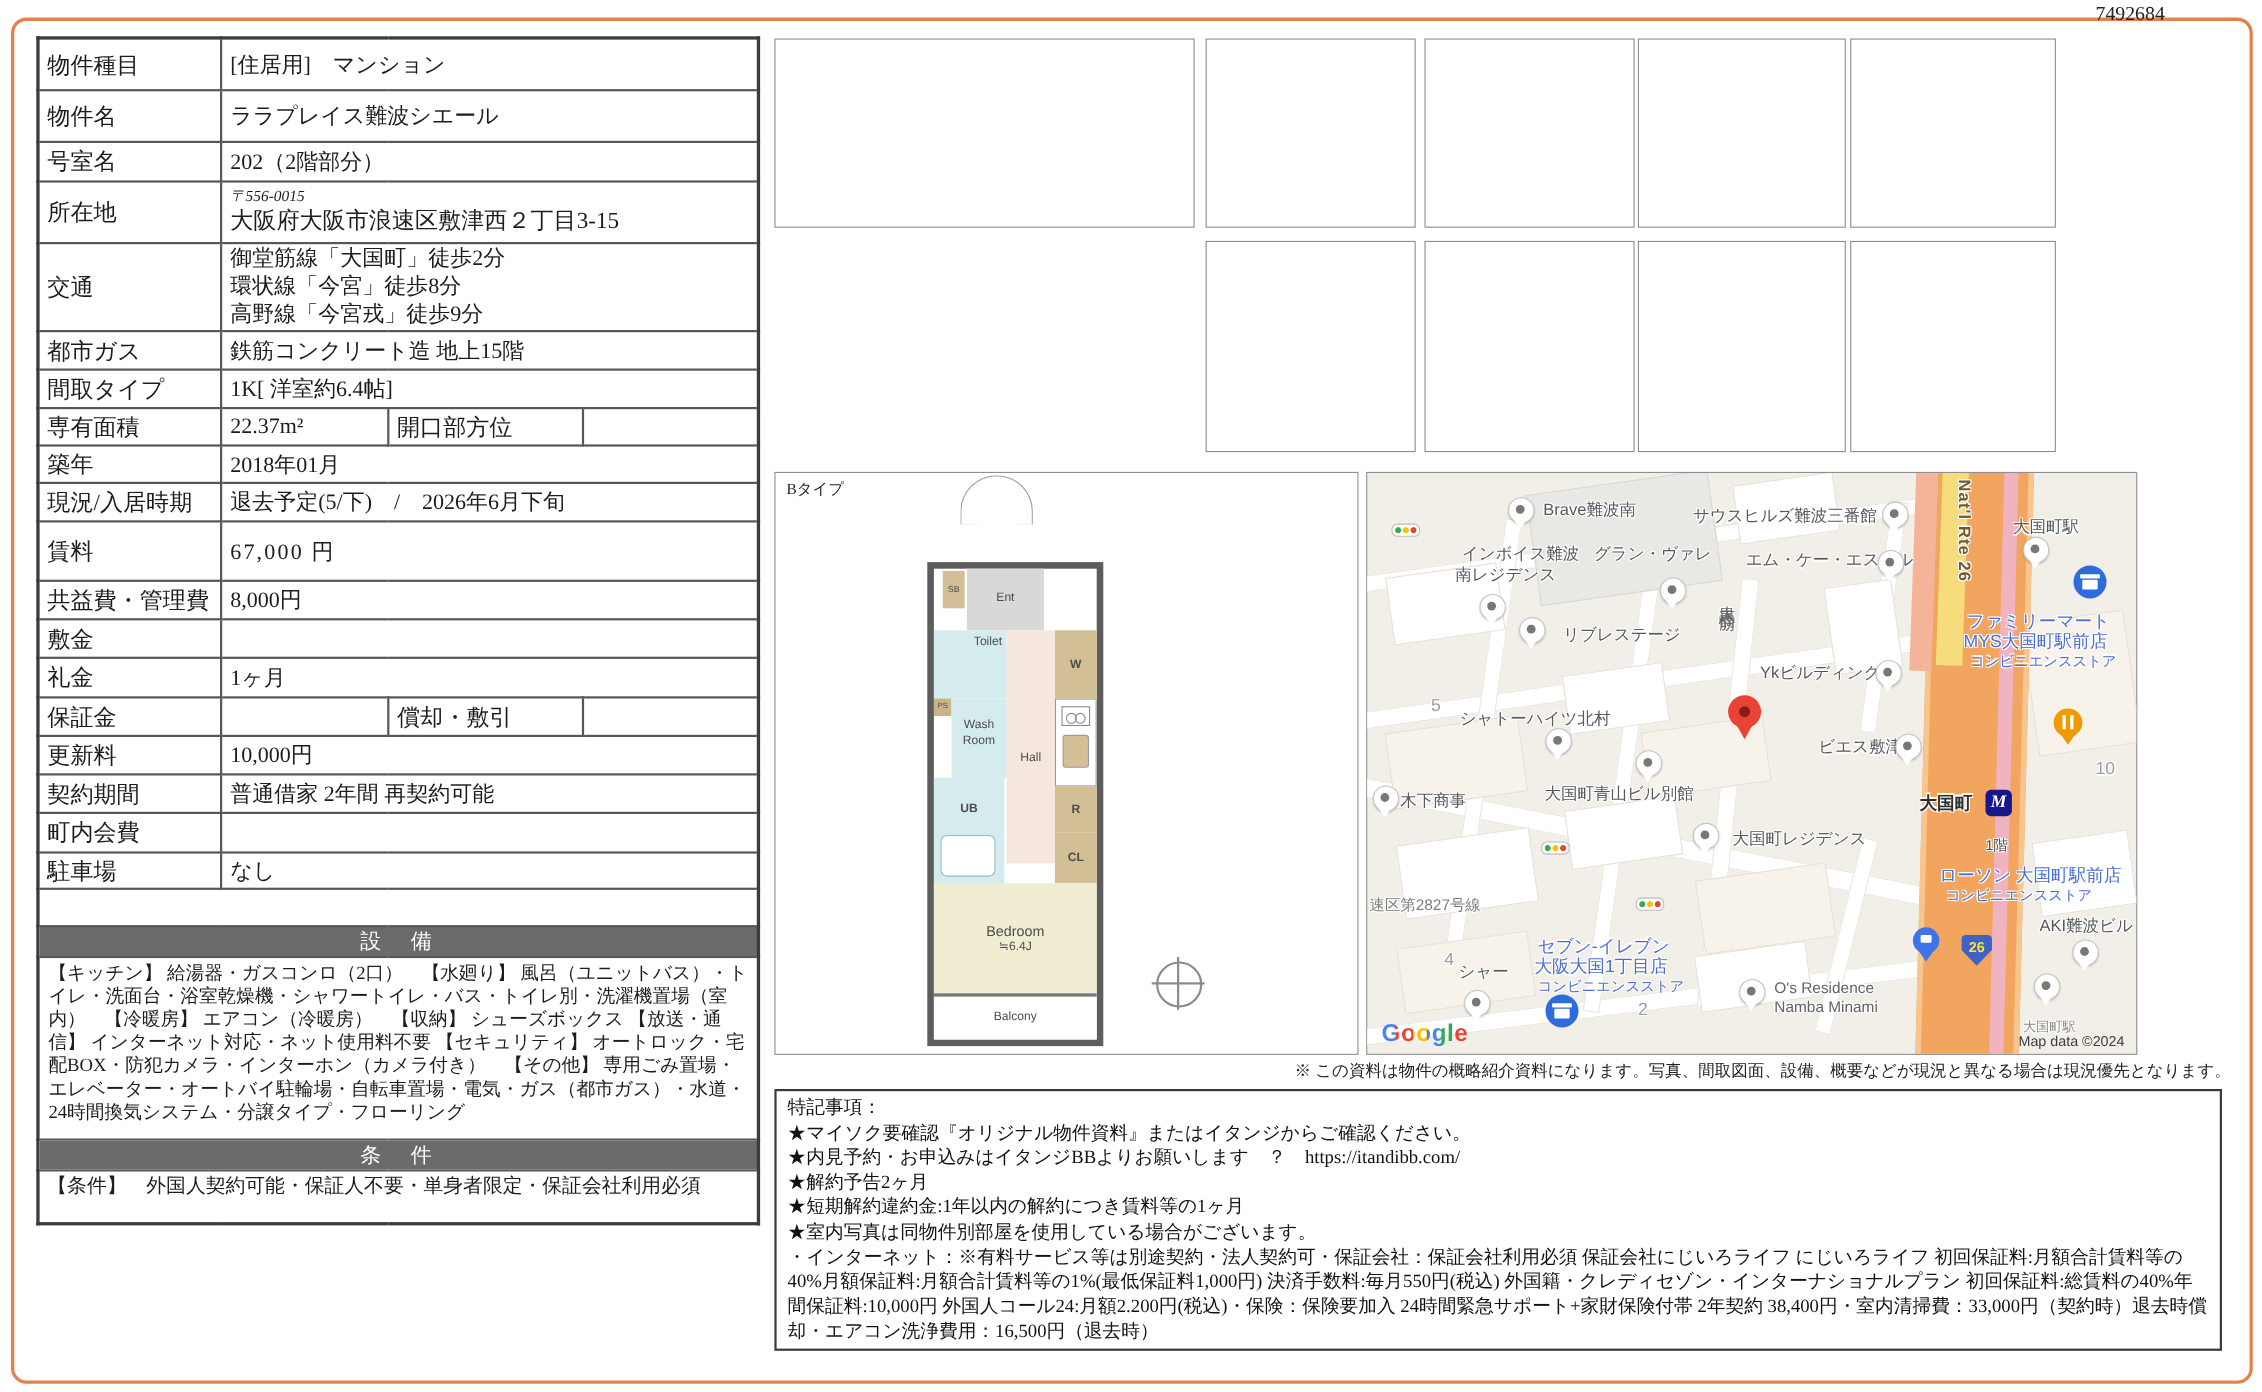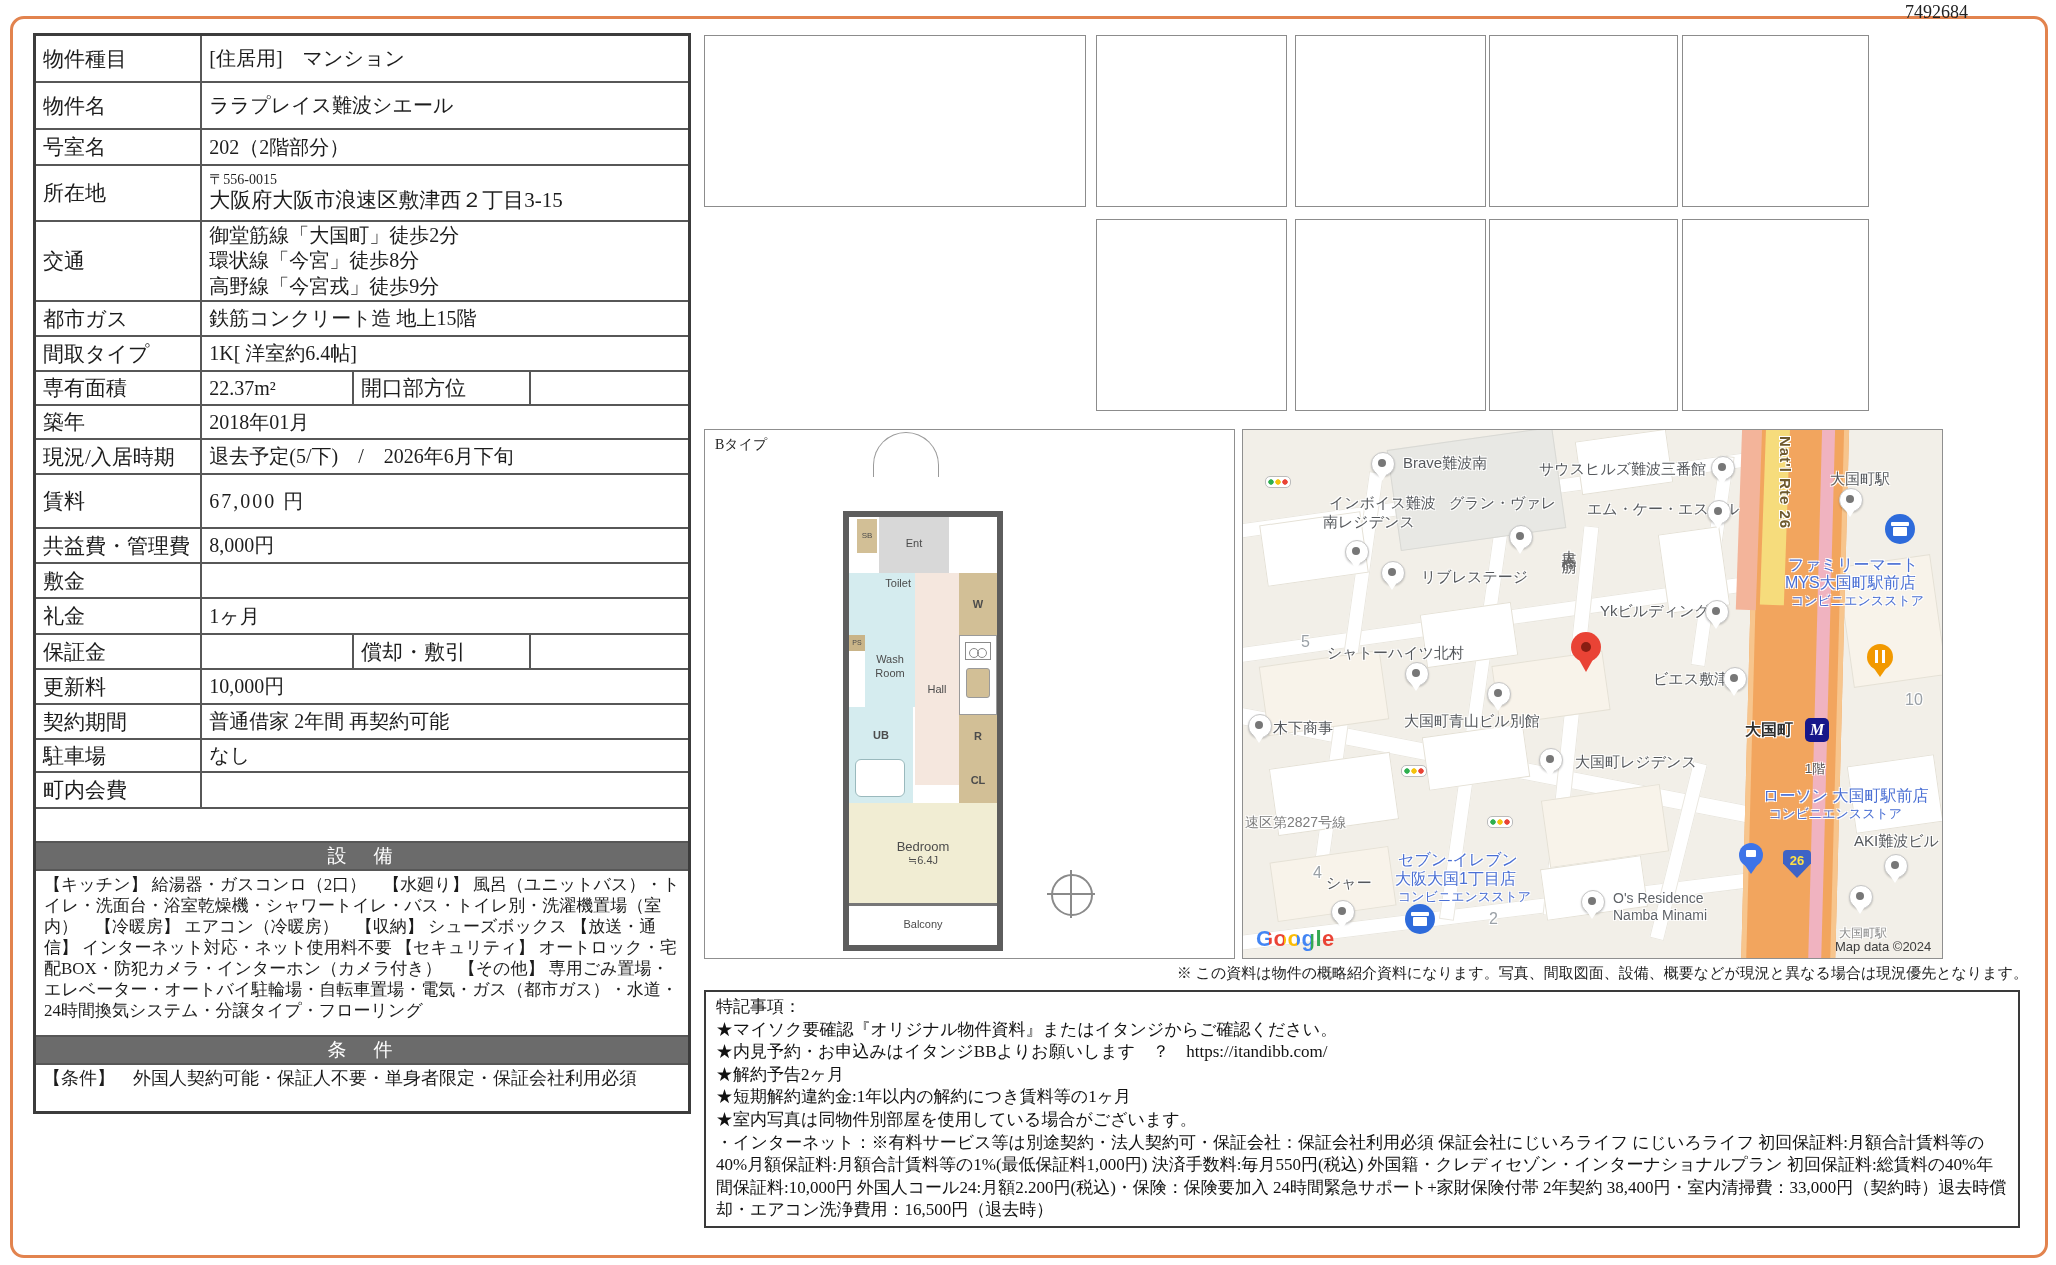--- a/index.html
+++ b/index.html
@@ -13,21 +13,21 @@
   .doc-number{position:absolute;top:2px;right:88px;font-size:18px;color:#222;}
 
   
   .ptable{border-collapse:collapse;table-layout:fixed;width:658px;}
   .ptable td{border:2px solid #575757;padding:1px 7px;overflow:hidden;vertical-align:middle;}
   .ptable{border:3px solid #3c3c3c;}
   td.lb{font-size:21px;}
   td.vl{font-size:20px;}
   .kind-val{font-size:23px;}
   .name-val{font-size:26px;}
-  .postal{display:block;font-size:14px;line-height:1.15;}
+  .postal{display:block;font-size:14px;line-height:1.15;font-style:italic;}
   .addr{display:block;font-size:21px;line-height:1.2;}
   .pre{white-space:pre-line;line-height:1.26;}
   .rent-val{font-size:41px;letter-spacing:2px;padding-left:14px;}
   td.hdr{background:#6b6b6b;color:#fff;text-align:center;font-size:19px;
          letter-spacing:4px;height:26px;padding:0 4px;}
   td.equip{font-size:17px;line-height:1.24;padding:3px 8px;vertical-align:top;}
   td.cond{font-size:18px;vertical-align:top;height:44px;}
 
   
   .photo-box{position:absolute;border:1px solid #8c8c8c;background:#fff;}
@@ -213,26 +213,26 @@
         </tr>
   <tr>
           <td class="lb" style="height:31px">更新料</td>
       <td class="vl" colspan="3">10,000円</td>
         </tr>
   <tr>
           <td class="lb" style="height:31px">契約期間</td>
       <td class="vl" colspan="3">普通借家 2年間 再契約可能</td>
         </tr>
   <tr>
+          <td class="lb" style="height:32px">町内会費</td>
+      <td class="vl" colspan="3"></td>
+        </tr>
+  <tr>
           <td class="lb" style="height:29px">駐車場</td>
       <td class="vl" colspan="3">なし</td>
-        </tr>
-  <tr>
-          <td class="lb" style="height:32px">町内会費</td>
-      <td class="vl" colspan="3"></td>
         </tr>
   <tr>
           <td class="vl" colspan="4" style="height:30px"></td>
         </tr>
   <tr>
           <td class="hdr" colspan="4" style="height:24px">設　備</td>
         </tr>
   <tr>
           <td class="equip" colspan="4" style="height:158px">【キッチン】 給湯器・ガスコンロ（2口）　【水廻り】 風呂（ユニットバス）・トイレ・洗面台・浴室乾燥機・シャワートイレ・バス・トイレ別・洗濯機置場（室内）　【冷暖房】 エアコン（冷暖房）　【収納】 シューズボックス 【放送・通信】 インターネット対応・ネット使用料不要 【セキュリティ】 オートロック・宅配BOX・防犯カメラ・インターホン（カメラ付き）　【その他】 専用ごみ置場・エレベーター・オートバイ駐輪場・自転車置場・電気・ガス（都市ガス）・水道・24時間換気システム・分譲タイプ・フローリング</td>
         </tr>

